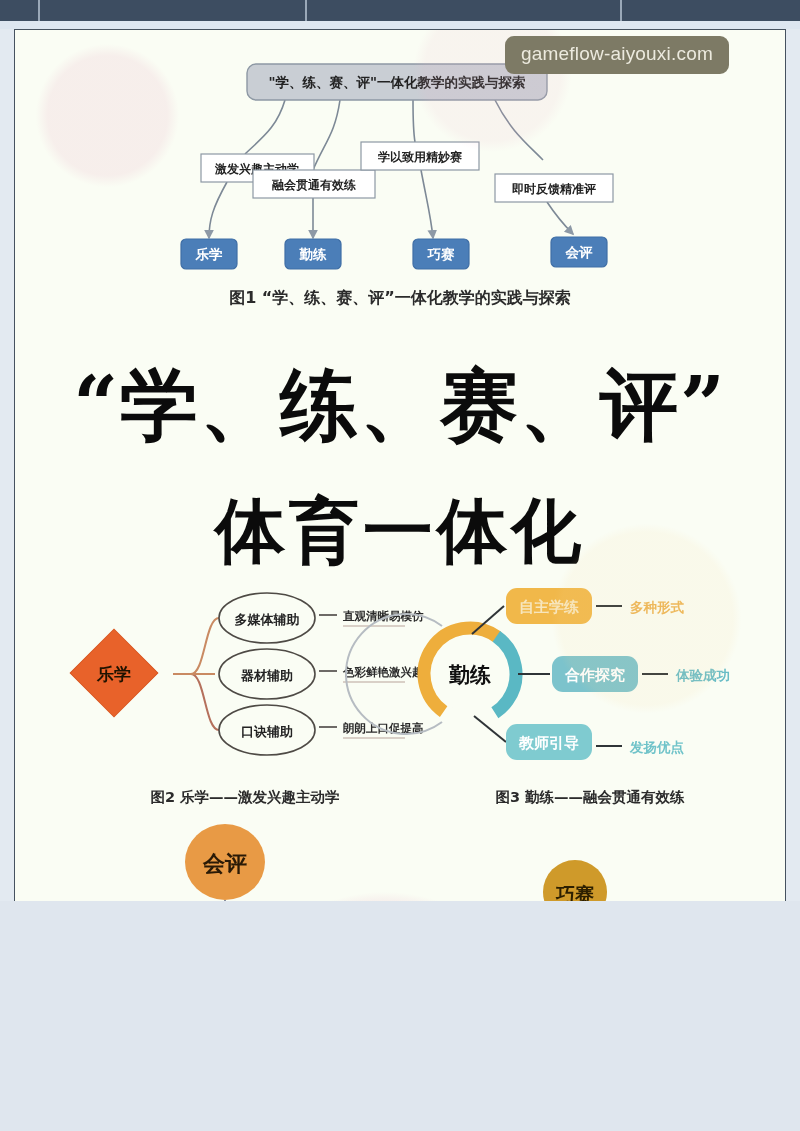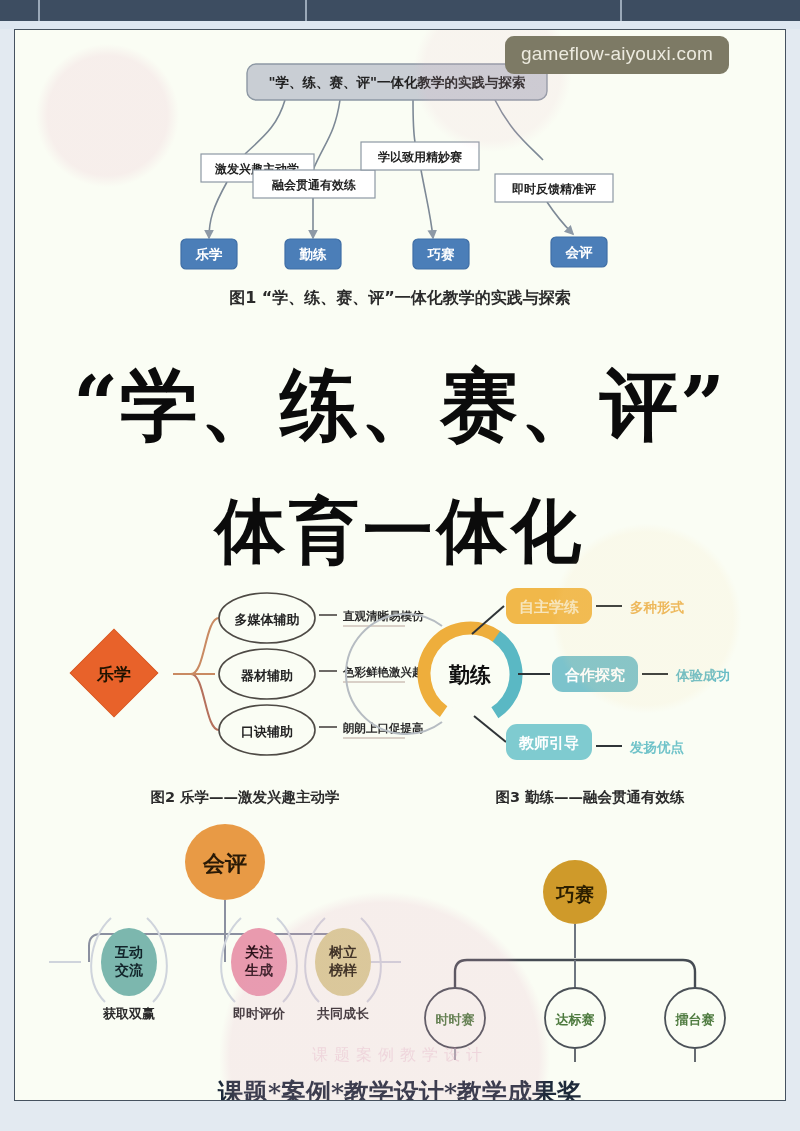--- a/index.html
+++ b/index.html
@@ -1,21 +1,21 @@
 <!DOCTYPE html>
 <html><head>
 <meta charset="utf-8">
 <style>
   html,body{margin:0;padding:0;}
   body{
     width:800px;height:1131px;overflow:hidden;
     background:#dfe6ee;
     font-family:"Liberation Sans","DejaVu Sans",sans-serif;
   }
-  #screen{position:relative;width:800px;height:1131px;overflow:hidden;background:#e3eaf1;}
+  #screen{position:relative;width:800px;height:901px;overflow:hidden;background:#e3eaf1;}
 
   
   .chrome{position:absolute;left:0;top:0;width:800px;height:21px;background:#3d4d61;}
   .chrome-div{position:absolute;top:0;width:2px;height:21px;background:#b9c7d6;opacity:.75;}
   .chrome-div.d1{left:38px;}
   .chrome-div.d2{left:305px;}
   .chrome-div.d3{left:620px;}
   .chrome-sub{position:absolute;left:0;top:21px;width:800px;height:8px;background:#dde6f0;}
 
   

